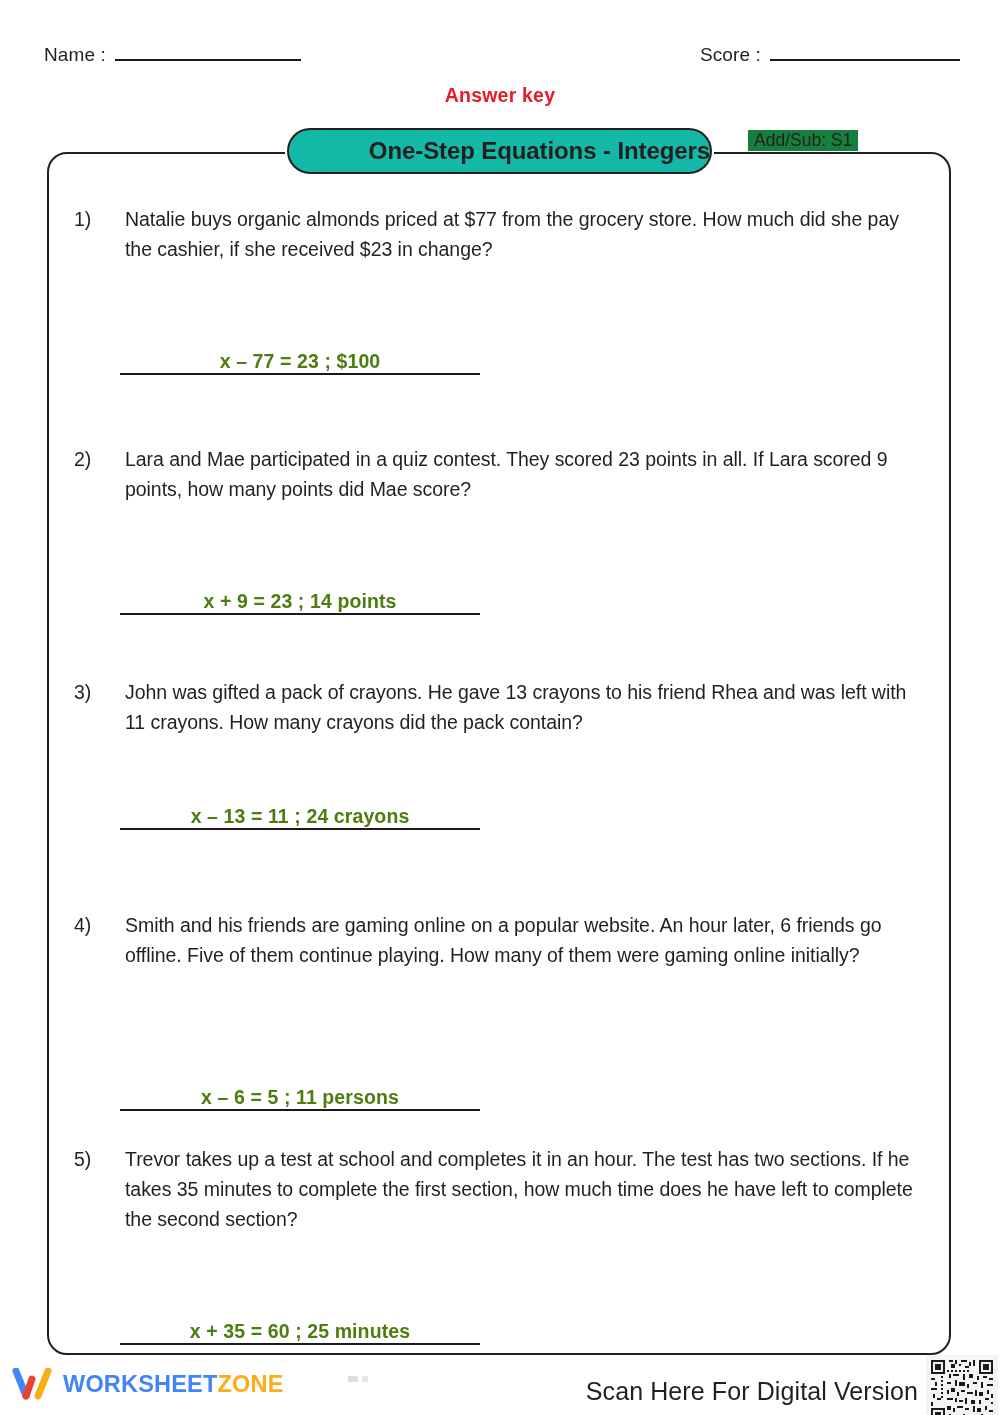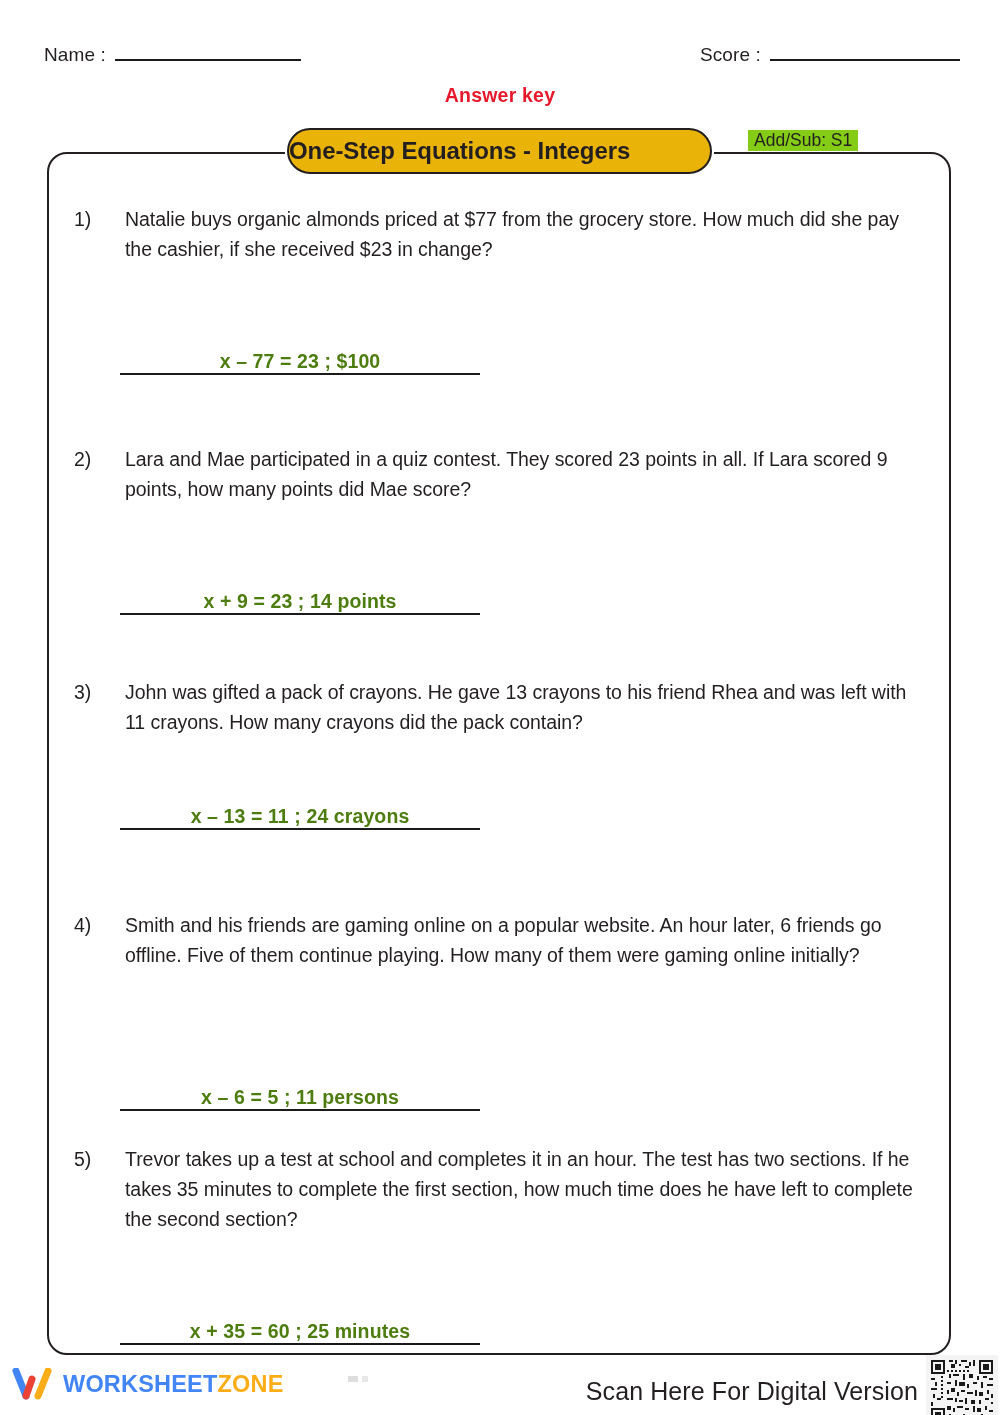--- a/index.html
+++ b/index.html
@@ -71,25 +71,25 @@
 
   
   .title-pill {
     position: absolute;
     left: 287px;
     top: 128px;
     width: 425px;
     height: 46px;
     border: 2.5px solid #231f20;
     border-radius: 26px;
-    background: #eab308;
+    background: #14b8a6;
     box-sizing: border-box;
     display: flex;
     align-items: center;
-    justify-content: flex-start;
+    justify-content: flex-end;
     z-index: 3;
   }
   .title-pill-text {
     font-size: 24px;
     font-weight: bold;
     color: #231f20;
     letter-spacing: -0.1px;
     white-space: nowrap;
   }
   
@@ -103,21 +103,21 @@
     z-index: 2;
   }
 
   
   .sheet-code {
     position: absolute;
     left: 748px;
     top: 130px;
     font-size: 17.5px;
     color: #231f20;
-    background: #84cc16;
+    background: #15803d;
     padding: 0 6px;
     z-index: 2;
     white-space: nowrap;
   }
 
   
   .problems {
     position: absolute;
     left: 47px;
     top: 152px;

